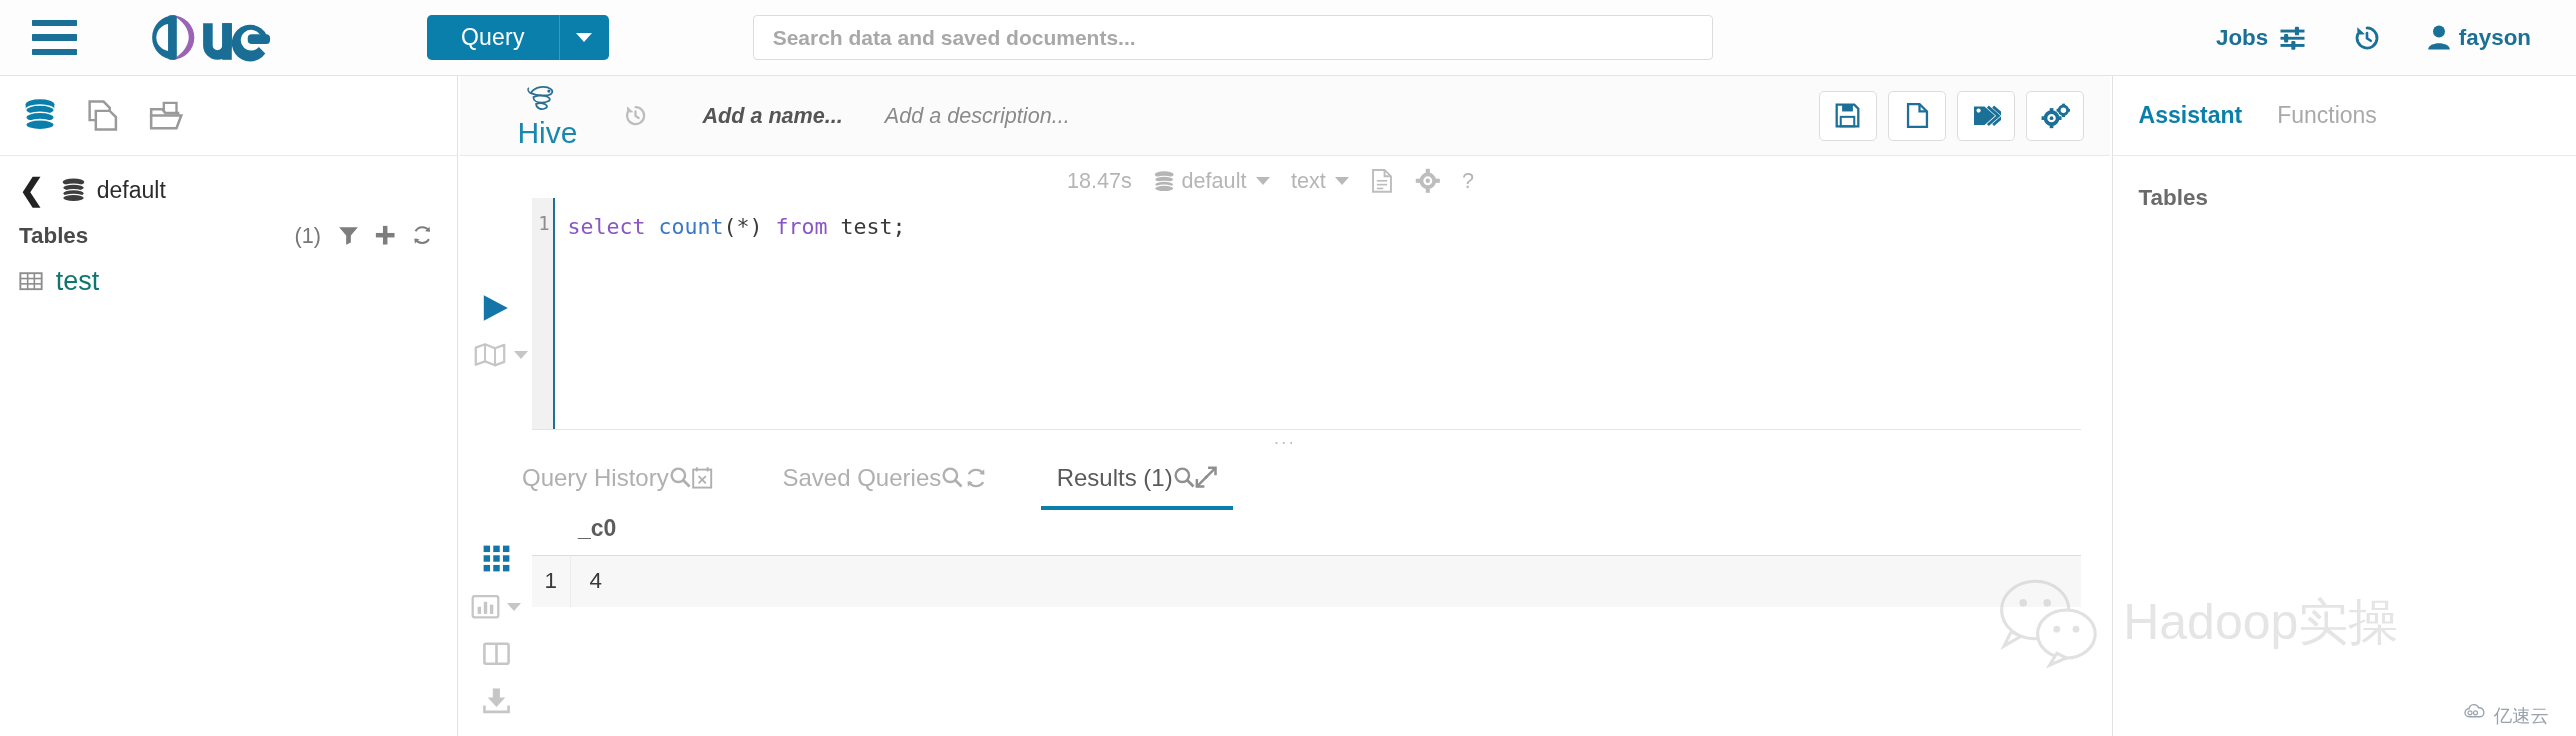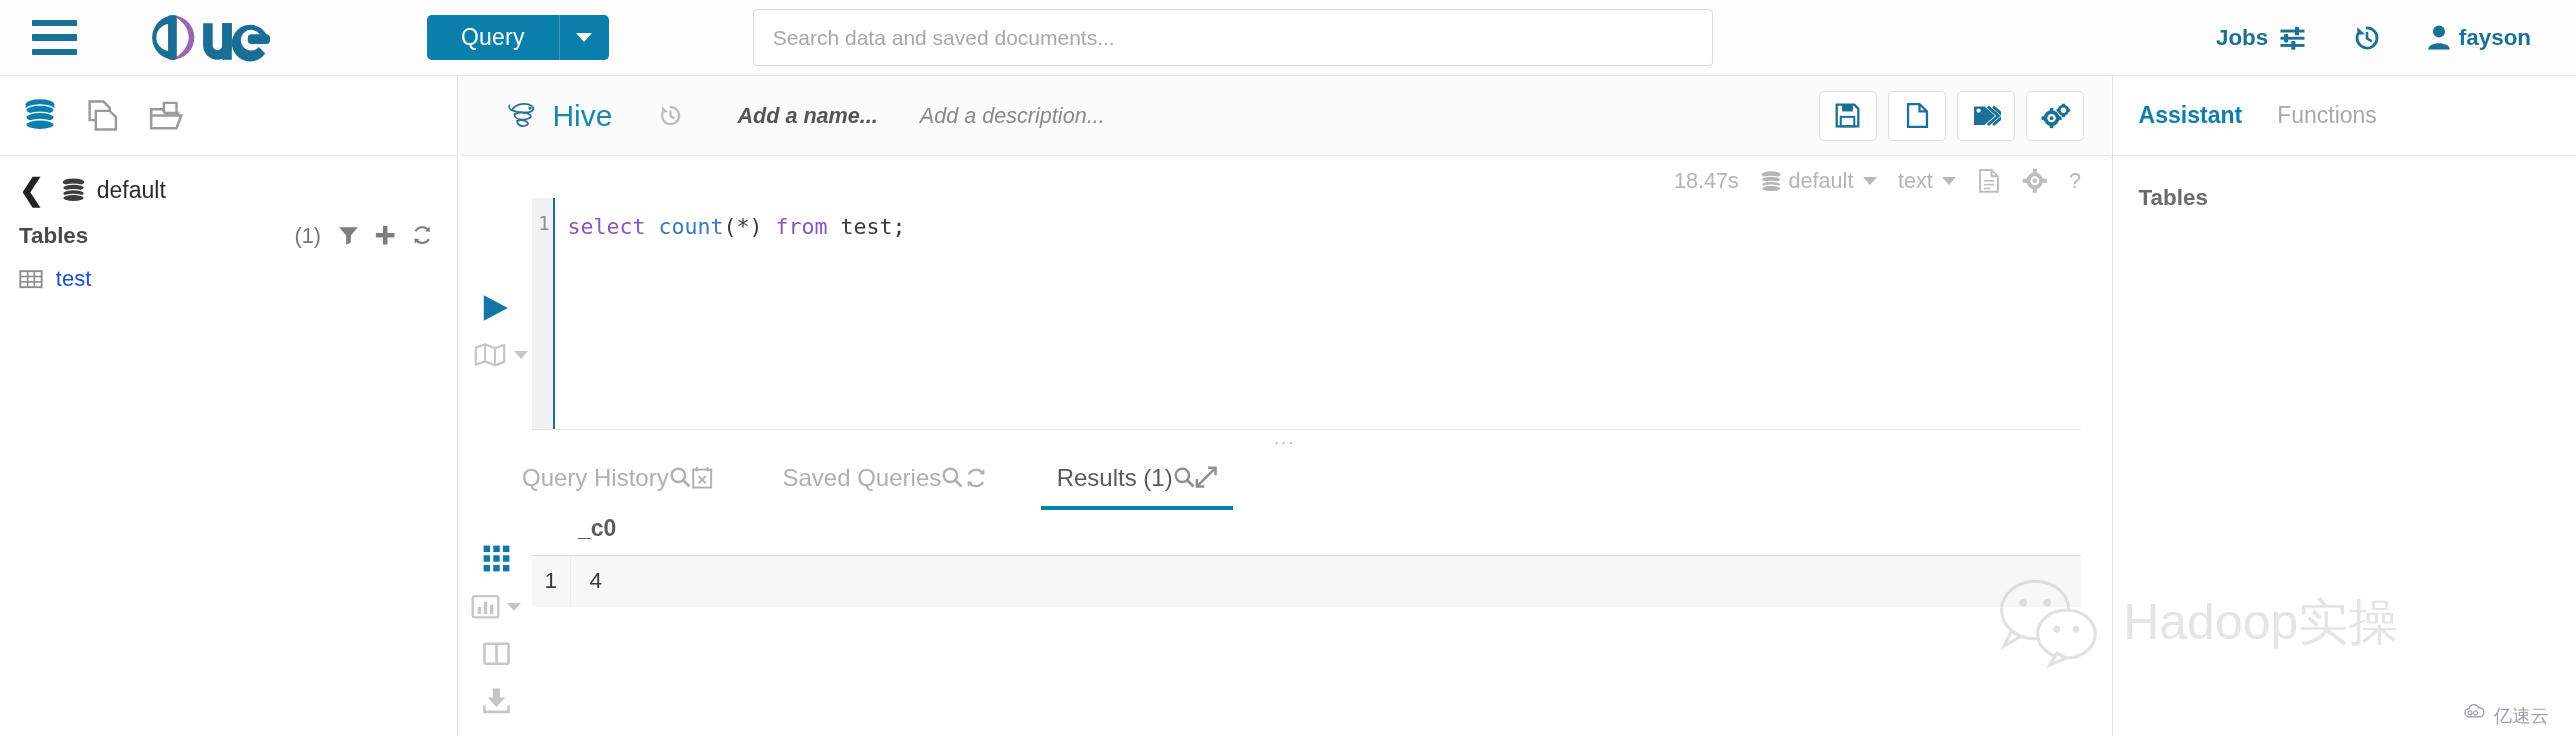--- a/index.html
+++ b/index.html
@@ -39,25 +39,26 @@
     padding: 0 34px; cursor: pointer; letter-spacing: 0.2px;
   }
   .query-caret {
     background: #0b7fab; width: 50px; border-left: 1.6px solid #3a99bd;
     display: flex; align-items: center; justify-content: center; cursor: pointer;
   }
   .caret-down { width: 0; height: 0; border-left: 8.8px solid transparent; border-right: 8.8px solid transparent; border-top: 9.6px solid #fff; }
 
   .search-wrap { margin-left: 144px; width: 960px; }
   .search-input {
-    width: 100%; height: 57px;
+    width: 100%; height: 45px;
     border: 1.6px solid #dcdcdc; border-radius: 4px;
     background: #fff; padding: 0 19px;
     font-size: 21px; color: #0f766e;
     font-family: "Liberation Sans", sans-serif;
+    font-weight: bold;
   }
   .search-input::placeholder { color: #a8a8a8; }
 
   .nav-right { margin-left: auto; margin-right: 45px; display: flex; align-items: center; gap: 0; }
   .nav-item { display: flex; align-items: center; color: #1a7096; font-size: 22.4px; cursor: pointer; font-weight: bold; }
   .nav-item.jobs { margin-right: 45px; gap: 9.6px; }
   .nav-item.hist { margin-right: 45px; }
   .nav-item.user { gap: 8px; }
 
   
@@ -79,48 +80,48 @@
   .db-name { font-size: 23px; color: #2c2c2c; margin-left: 9.6px; }
 
   .sb-section {
     display: flex; align-items: center; padding: 9.6px 24px 6.4px 19px;
   }
   .sb-section-title { font-size: 22.4px; color: #4a4a4a; font-weight: bold; }
   .sb-section-actions { margin-left: auto; display: flex; align-items: center; gap: 14.4px; }
   .count-label { font-size: 21.6px; color: #777; margin-right: 3.2px; }
 
   .tbl-row { display: flex; align-items: center; padding: 11.2px 24px 8px 19px; cursor: pointer; }
-  .tbl-name { font-size: 22px; color: #1d4ed8; margin-left: 12.8px; }
+  .tbl-name { font-size: 27px; color: #0f766e; margin-left: 12.8px; }
 
   
   .center {
     position: absolute; top: 76px; left: 460px;
     width: 1650px; height: 660px; background: #fff;
   }
   .editor-header {
     height: 80px; background: #fbfbfb; border-bottom: 1.6px solid #e9e9e9;
     display: flex; align-items: center; padding: 0 25.6px;
   }
-  .hive-title { display: flex; align-items: center; margin-left: 19px; }
+  .hive-title { display: flex; align-items: center; margin-left: 19px; flex-direction: column; }
   .hive-text { font-size: 30px; color: #1a87b0; margin-left: 12.8px; }
   .hdr-hist { margin-left: 45px; cursor: pointer; display: flex; align-items: center; }
   .add-name {
     margin-left: 53px; font-size: 21.6px; color: #555;
     font-weight: bold; font-style: italic; cursor: pointer;
   }
   .add-desc { margin-left: 42px; font-size: 21.6px; color: #8a8a8a; font-style: italic; cursor: pointer; }
   .hdr-btns { margin-left: auto; display: flex; gap: 11.2px; }
   .hdr-btn {
     width: 58px; height: 50px; border: 1.6px solid #dcdcdc; border-radius: 4.8px;
     background: #fff; display: flex; align-items: center; justify-content: center; cursor: pointer;
   }
 
   
   .status-strip {
-    height: 42px; display: flex; align-items: center; justify-content: flex-end;
+    height: 42px; display: flex; align-items: center; justify-content: center;
     padding: 8px 29px 0 0; gap: 21px;
   }
   .st-item { display: flex; align-items: center; font-size: 21.6px; color: #b5b5b5; cursor: pointer; gap: 6.4px; }
   .st-caret { width: 0; height: 0; border-left: 7.2px solid transparent; border-right: 7.2px solid transparent; border-top: 8px solid #b9b9b9; margin-left: 3.2px; }
   .st-time { font-size: 21.6px; color: #b5b5b5; }
 
   
   .code-area { position: relative; display: flex; height: 232px; padding-left: 0; }
   .gutter-icons { width: 72px; position: relative; }
   .run-btn { position: absolute; top: 94px; left: 19px; cursor: pointer; }

